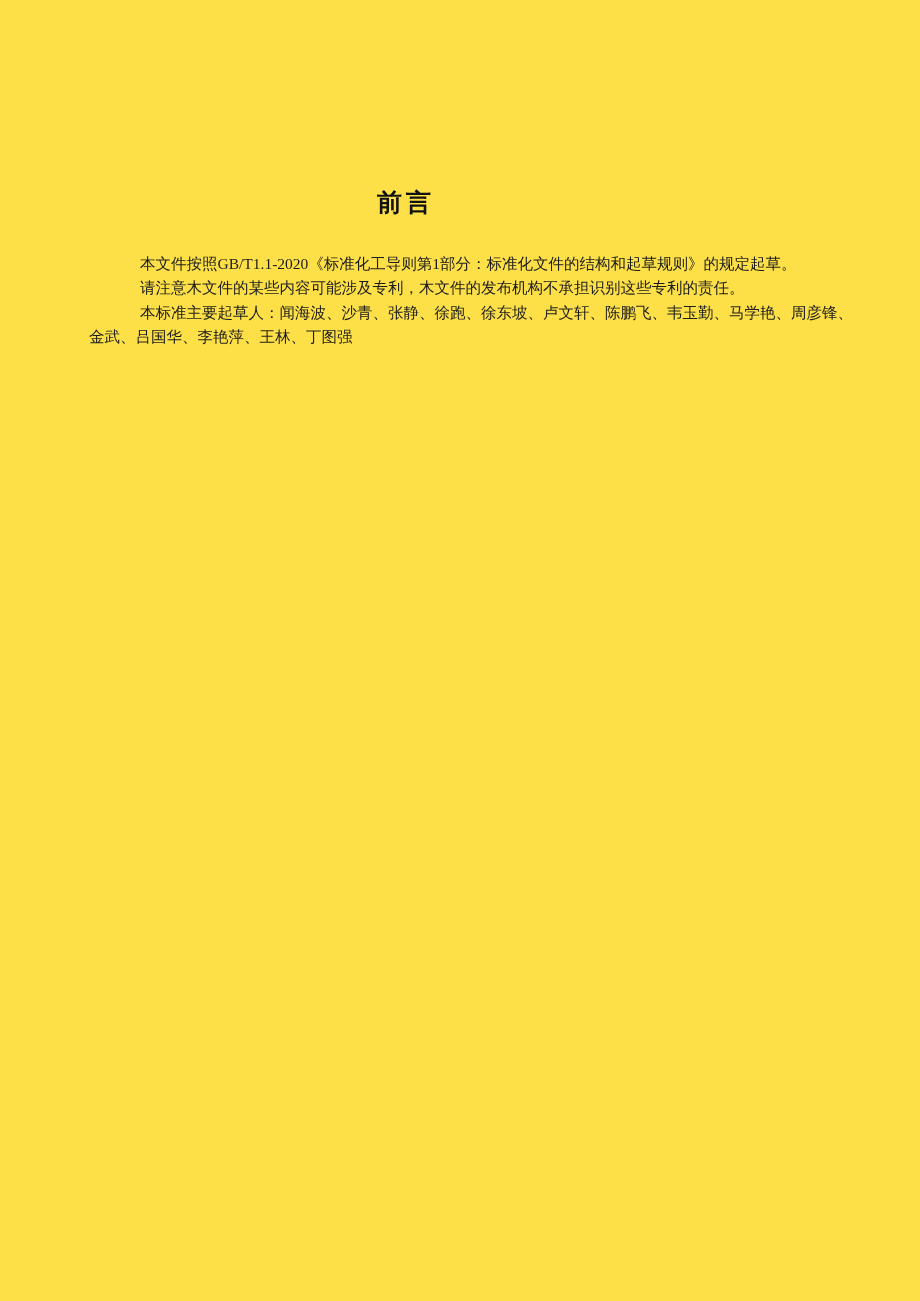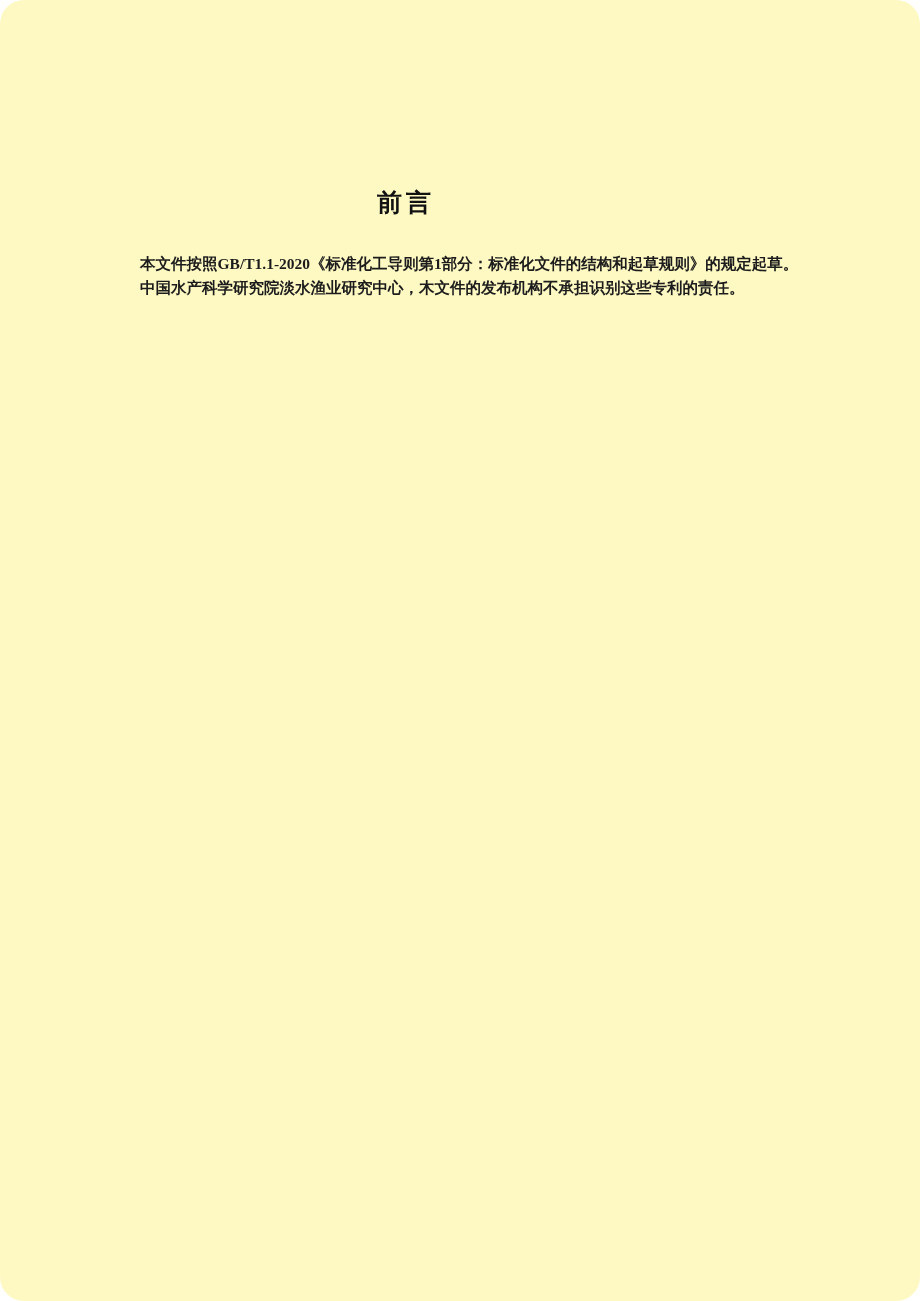--- a/index.html
+++ b/index.html
@@ -4,55 +4,54 @@
 <style>
   html, body {
     margin: 0;
     padding: 0;
     background: #ffffff;
   }
   .page {
     position: relative;
     width: 920px;
     height: 1301px;
-    background: #fef9c3;
+    background: #fde047;
     overflow: hidden;
     font-family: "Liberation Serif", "DejaVu Serif", serif;
-    border-radius: 24px;
   }
   .doc-title {
     position: absolute;
     left: 377px;
     top: 186px;
     font-size: 25px;
     font-weight: bold;
     letter-spacing: 4px;
     color: #111111;
     white-space: nowrap;
   }
   .content {
     position: absolute;
     left: 89px;
     top: 252px;
     width: 768px;
     font-size: 15.5px;
     line-height: 24.3px;
     color: #1c1c1c;
     text-align: left;
-    font-weight: bold;
   }
   .content p {
     margin: 0;
     padding: 0;
     text-indent: 51px;
     word-break: break-all;
   }
 </style>
 </head>
 <body>
 
 <div class="page">
   <div class="doc-title">前言</div>
   <div class="content">
     <p>本文件按照GB/T1.1-2020《标准化工导则第1部分：标准化文件的结构和起草规则》的规定起草。</p>
-    <p>中国水产科学研究院淡水渔业研究中心，木文件的发布机构不承担识别这些专利的责任。</p>
+    <p>请注意木文件的某些内容可能涉及专利，木文件的发布机构不承担识别这些专利的责任。</p>
+    <p>本标准主要起草人：闻海波、沙青、张静、徐跑、徐东坡、卢文轩、陈鹏飞、韦玉勤、马学艳、周彦锋、金武、吕国华、李艳萍、王林、丁图强</p>
   </div>
 </div>
 
 </body></html>

